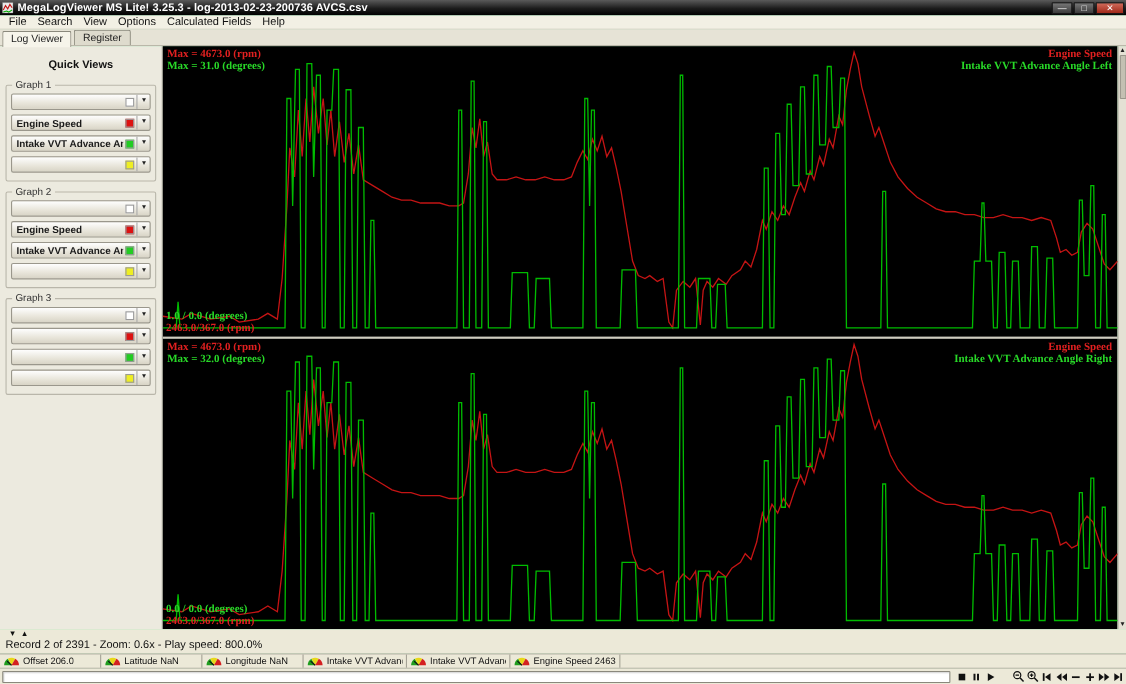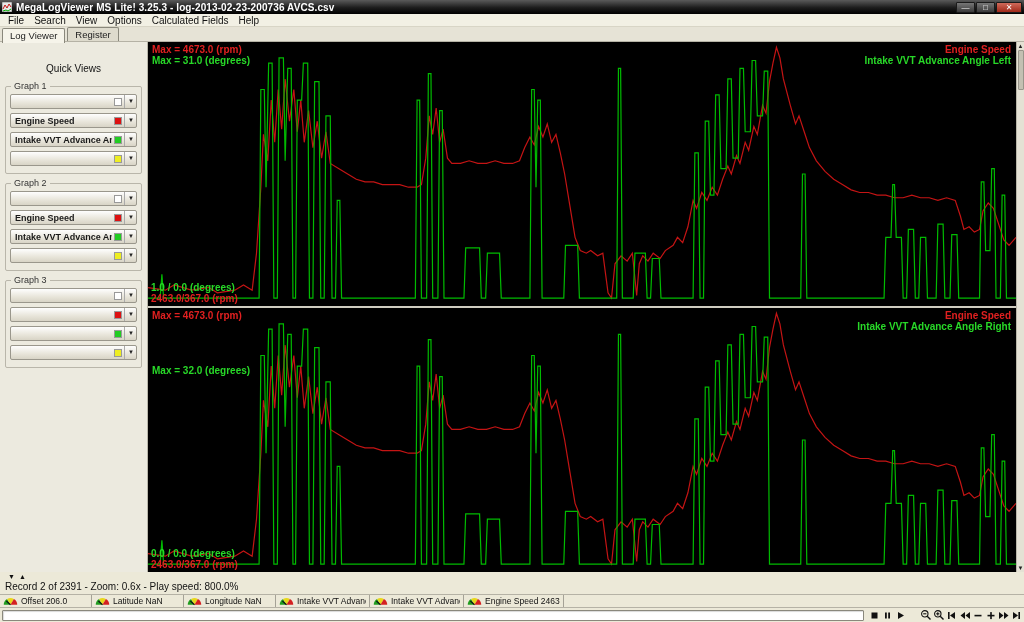--- a/index.html
+++ b/index.html
@@ -19,32 +19,32 @@
   .menu-item { padding:0 5px; height:13px; line-height:13px; }
 
   
   .tabbar { height:15px; background:#e6e3d6; display:flex; align-items:center; padding-left:2px; border-bottom:1px solid #b5b2a5; }
   .tab { font-size:9.5px; padding:1px 7px 1px 7px; border:1px solid #8a887c; border-bottom:none; border-radius:2px 2px 0 0; background:#dedbcd; color:#222; margin-right:2px; }
   .tab.active { background:#f6f4ea; position:relative; top:1px; padding-bottom:2px; }
 
   
   .content { flex:1; display:flex; min-height:0; }
   .sidebar { width:148px; background:#eceadf; border-right:1px solid #b8b5a8; padding:4px 4px 0 4px; overflow:hidden; }
-  .qv-title { text-align:center; font-size:10px; font-weight:normal; color:#111; margin:17px 0 12px 0; }
+  .qv-title { text-align:center; font-size:10px; font-weight:bold; color:#111; margin:8px 0 12px 0; }
   .group { border:1px solid #b9b6aa; border-radius:2px; margin:0 1px 9px 1px; padding:7px 3px 3px 3px; position:relative; }
   .group-label { position:absolute; top:-6px; left:5px; background:#eceadf; font-size:9px; color:#333; padding:0 3px; }
   .combo { height:15px; margin:0 1px 4px 1px; background:linear-gradient(#fefefe,#e8e5da 60%,#d8d4c6); border:1px solid #9a978c; border-radius:2px; display:flex; align-items:center; padding:0 2px 0 4px; overflow:hidden; }
   .combo .ct { font-size:9px; font-weight:bold; color:#1a1a1a; white-space:nowrap; overflow:hidden; flex:1; }
   .combo .chip { width:8px; height:8px; flex:0 0 auto; border:1px solid #999; margin:0 2px; }
   .combo .dd { flex:0 0 auto; font-size:6px; color:#222; border-left:1px solid #aaa; padding-left:3px; line-height:13px; }
 
   
   .chartwrap { flex:1; display:flex; min-width:0; }
   .charts { flex:1; display:flex; flex-direction:column; background:#000; min-width:0; }
-  .graph { position:relative; flex:1; min-height:0; }
+  .graph { position:relative; flex:1; min-height:0;font-family:Liberation Serif, serif; }
   .graph svg.plot { position:absolute; inset:0; width:100%; height:100%; display:block; }
   .gsep { height:2px; background:#cfccc0; }
   .lbl { position:absolute; font-size:10px; font-weight:bold; line-height:11px; white-space:nowrap; }
   .lbl.tl { top:2px; left:4px; }
   .lbl.tr { top:2px; right:5px; text-align:right; }
   .lbl.bl { bottom:2px; left:3px; }
 
   
   .vscroll { width:8px; background:#e4e1d4; border-left:1px solid #b8b5a8; display:flex; flex-direction:column; align-items:center; justify-content:space-between; padding:1px 0; }
   .vscroll .arr { font-size:6px; color:#222; line-height:6px; }
@@ -203,21 +203,21 @@
           </div>
         </div>
         <div class="gsep"></div>
         <div class="graph">
           <svg class="plot" viewBox="0 0 1000 260" preserveAspectRatio="none">
               <polyline points="0.0,241.8 20.0,244.4 30.0,239.2 50.0,244.4 70.0,241.8 80.0,247.0 100.0,244.4 110.0,239.2 120.0,244.4 125.0,208.0 130.0,143.0 133.0,91.0 138.0,117.0 142.0,57.2 146.0,98.8 150.0,46.8 154.0,85.8 158.0,36.4 163.0,78.0 168.0,46.8 172.0,88.4 176.0,57.2 180.0,98.8 185.0,67.6 190.0,104.0 195.0,78.0 200.0,114.4 205.0,88.4 210.0,119.6 220.0,124.8 230.0,130.0 240.0,135.2 250.0,137.8 260.0,137.8 270.0,140.4 280.0,140.4 290.0,140.4 300.0,143.0 310.0,143.0 315.0,140.4 320.0,114.4 324.0,72.8 328.0,91.0 332.0,65.0 336.0,98.8 340.0,85.8 345.0,114.4 350.0,119.6 360.0,119.6 370.0,117.0 380.0,119.6 390.0,119.6 400.0,117.0 410.0,119.6 420.0,119.6 428.0,117.0 434.0,104.0 440.0,93.6 445.0,101.4 450.0,83.2 455.0,93.6 460.0,80.6 465.0,98.8 470.0,91.0 475.0,109.2 480.0,130.0 486.0,161.2 492.0,192.4 498.0,205.4 505.0,208.0 510.0,205.4 518.0,210.6 524.0,208.0 530.0,247.0 534.0,252.2 538.0,218.4 545.0,210.6 552.0,215.8 558.0,208.0 563.0,249.6 566.0,218.4 570.0,210.6 576.0,215.8 582.0,208.0 590.0,213.2 596.0,205.4 605.0,200.2 610.0,192.4 616.0,197.6 622.0,182.0 628.0,156.0 632.0,163.8 638.0,148.2 644.0,156.0 650.0,143.0 656.0,150.8 662.0,135.2 668.0,122.2 672.0,130.0 678.0,111.8 682.0,119.6 688.0,98.8 692.0,106.6 698.0,83.2 702.0,91.0 708.0,62.4 712.0,70.2 716.0,39.0 720.0,20.8 724.0,5.2 728.0,15.6 732.0,36.4 740.0,62.4 746.0,80.6 750.0,72.8 756.0,88.4 762.0,104.0 770.0,117.0 780.0,127.4 790.0,135.2 800.0,140.4 810.0,145.6 820.0,148.2 830.0,148.2 840.0,150.8 850.0,150.8 860.0,153.4 870.0,153.4 880.0,150.8 890.0,153.4 900.0,153.4 910.0,156.0 920.0,153.4 930.0,156.0 936.0,171.6 940.0,184.6 946.0,182.0 952.0,187.2 958.0,184.6 962.0,166.4 968.0,158.6 974.0,163.8 980.0,179.4 986.0,195.0 992.0,200.2 1000.0,192.4" fill="none" stroke="#c41414" stroke-width="1.2" vector-effect="non-scaling-stroke"></polyline>
               <polyline points="0.0,252.2 14.0,252.2 16.0,228.8 18.0,252.2 128.0,252.2 130.0,46.8 134.0,46.8 136.0,143.0 139.0,20.8 143.0,20.8 145.0,252.2 149.0,252.2 151.0,15.6 156.0,15.6 158.0,117.0 161.0,26.0 165.0,26.0 167.0,252.2 170.0,252.2 172.0,57.2 177.0,57.2 179.0,20.8 184.0,20.8 186.0,252.2 190.0,252.2 192.0,39.0 197.0,39.0 199.0,252.2 203.0,252.2 205.0,72.8 210.0,72.8 212.0,252.2 216.0,252.2 218.0,156.0 221.0,156.0 223.0,252.2 308.0,252.2 310.0,57.2 313.0,57.2 315.0,252.2 321.0,252.2 323.0,31.2 326.0,31.2 328.0,252.2 334.0,252.2 336.0,67.6 339.0,67.6 341.0,252.2 364.0,252.2 366.0,202.8 382.0,202.8 384.0,252.2 389.0,252.2 391.0,208.0 405.0,208.0 407.0,252.2 440.0,252.2 442.0,46.8 445.0,46.8 447.0,143.0 449.0,57.2 452.0,57.2 454.0,252.2 479.0,252.2 481.0,200.2 495.0,200.2 497.0,252.2 540.0,252.2 542.0,26.0 544.5,26.0 546.5,252.2 559.0,252.2 561.0,208.0 573.0,208.0 575.0,252.2 579.0,252.2 581.0,213.2 589.0,213.2 591.0,252.2 628.0,252.2 630.0,109.2 634.0,109.2 636.0,252.2 640.0,252.2 642.0,78.0 646.0,78.0 648.0,150.8 652.0,150.8 654.0,52.0 658.0,52.0 660.0,124.8 666.0,124.8 668.0,36.4 672.0,36.4 674.0,114.4 680.0,114.4 682.0,26.0 686.0,26.0 688.0,88.4 694.0,88.4 696.0,18.2 700.0,18.2 702.0,72.8 708.0,72.8 710.0,28.6 714.0,28.6 716.0,252.2 752.0,252.2 754.0,130.0 757.0,130.0 759.0,252.2 848.0,252.2 850.0,192.4 856.0,192.4 858.0,140.4 860.0,140.4 862.0,192.4 868.0,192.4 870.0,252.2 874.0,252.2 876.0,184.6 882.0,184.6 884.0,252.2 888.0,252.2 890.0,192.4 896.0,192.4 898.0,252.2 908.0,252.2 910.0,179.4 916.0,179.4 918.0,252.2 924.0,252.2 926.0,189.8 932.0,189.8 934.0,252.2 958.0,252.2 960.0,137.8 963.0,137.8 965.0,205.4 970.0,205.4 972.0,124.8 975.0,124.8 977.0,252.2 982.0,252.2 984.0,150.8 987.0,150.8 989.0,252.2 1000.0,252.2" fill="none" stroke="#00bb00" stroke-width="1.2" vector-effect="non-scaling-stroke"></polyline>
             </svg>
           <div class="lbl tl">
             <div style="color: rgb(224, 32, 32);">Max = 4673.0 (rpm)</div>
-            <div style="color: rgb(40, 216, 40); margin-top: 44px;">Max = 32.0 (degrees)</div>
+            <div style="color: rgb(40, 216, 40);">Max = 32.0 (degrees)</div>
           </div>
           <div class="lbl tr">
             <div style="color: rgb(224, 32, 32);">Engine Speed</div>
             <div style="color: rgb(40, 216, 40);">Intake VVT Advance Angle Right</div>
           </div>
           <div class="lbl bl">
             <div style="color: rgb(40, 216, 40);">0.0 / 0.0 (degrees)</div>
             <div style="color: rgb(224, 32, 32);">2463.0/367.0 (rpm)</div>
           </div>
         </div>

